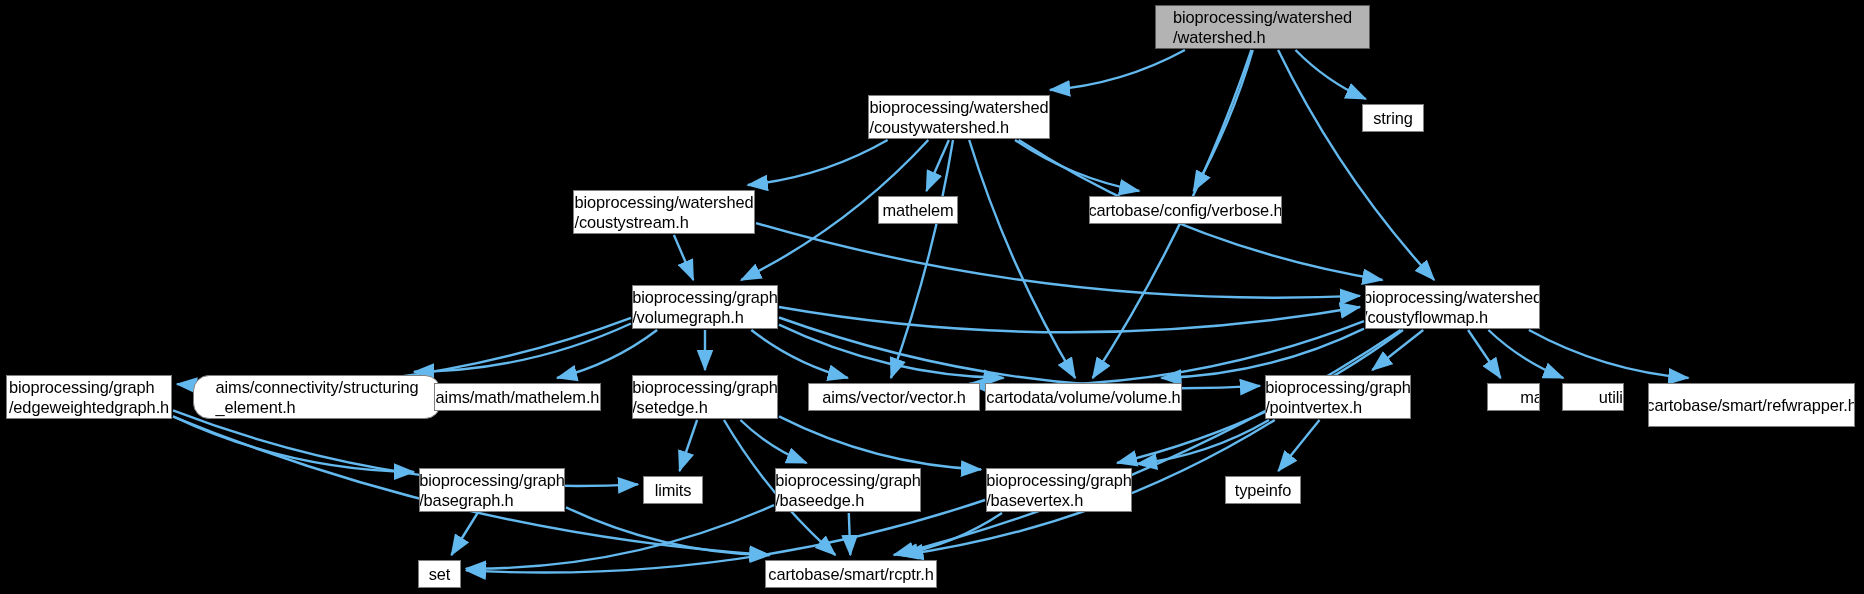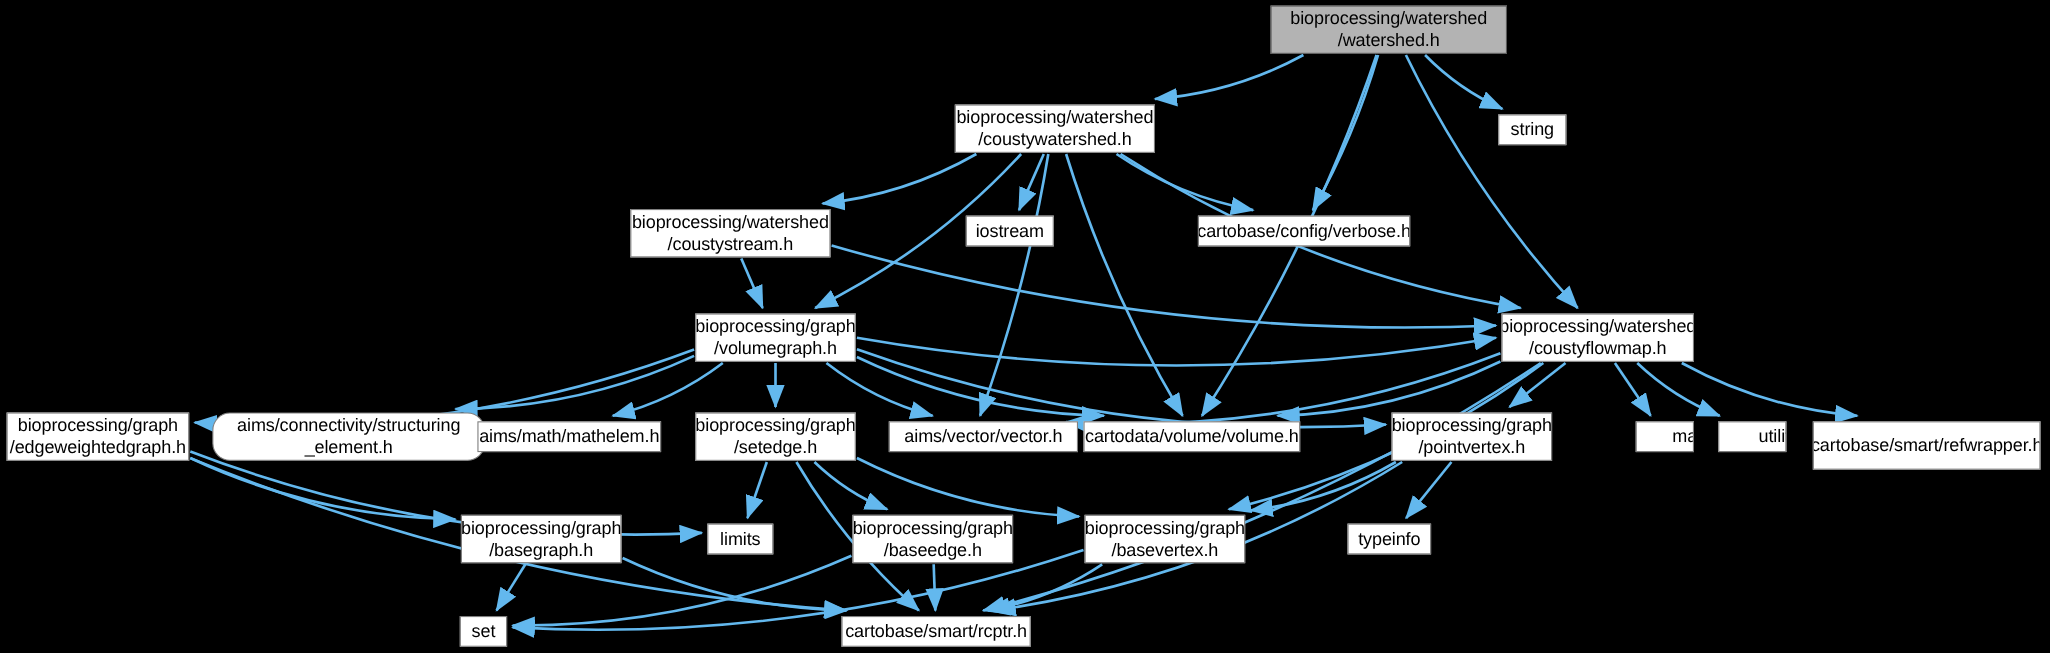--- a/index.html
+++ b/index.html
@@ -27,21 +27,20 @@
     height: 594px;
     display: block;
   }
   .node-box {
     position: absolute;
     box-sizing: border-box;
     border: 1px solid #7f7f7f;
     display: flex;
     align-items: center;
     justify-content: center;
-    text-align: center;
     color: #000000;
     font-size: 16.4px;
     line-height: 20px;
     letter-spacing: -0.1px;
     white-space: pre;
     overflow: hidden;
   }
   .node-box.fill-white { background: #ffffff; }
   .node-box.fill-grey  { background: #ffffff; }
   .node-box.fill-root  { background: #b3b3b3; border-color: #5a5a5a; }
@@ -110,21 +109,21 @@
       </g>
   </svg>
   <div id="node-layer">
       <div class="node-box fill-root" style="left: 1155px; top: 5px; width: 215px; height: 44px;"><span class="node-label">bioprocessing/watershed
 /watershed.h</span></div>
       <div class="node-box fill-white" style="left: 868px; top: 95px; width: 182px; height: 44px;"><span class="node-label">bioprocessing/watershed
 /coustywatershed.h</span></div>
       <div class="node-box fill-grey" style="left: 1362px; top: 104px; width: 62px; height: 28px;"><span class="node-label">string</span></div>
       <div class="node-box fill-white" style="left: 573px; top: 190px; width: 182px; height: 44px;"><span class="node-label">bioprocessing/watershed
 /coustystream.h</span></div>
-      <div class="node-box fill-grey" style="left: 878px; top: 196px; width: 80px; height: 28px;"><span class="node-label">iostream</span></div>
+      <div class="node-box fill-grey" style="left: 878px; top: 196px; width: 80px; height: 28px;"><span class="node-label">mathelem</span></div>
       <div class="node-box fill-grey" style="left: 1089px; top: 196px; width: 193px; height: 28px;"><span class="node-label">cartobase/config/verbose.h</span></div>
       <div class="node-box fill-white" style="left: 632px; top: 285px; width: 146px; height: 44px;"><span class="node-label">bioprocessing/graph
 /volumegraph.h</span></div>
       <div class="node-box fill-white" style="left: 1365px; top: 285px; width: 175px; height: 44px;"><span class="node-label">bioprocessing/watershed
 /coustyflowmap.h</span></div>
       <div class="node-box fill-white" style="left: 6px; top: 375px; width: 166px; height: 44px;"><span class="node-label">bioprocessing/graph
 /edgeweightedgraph.h</span></div>
       <div class="node-box fill-grey" style="left: 193px; top: 375px; width: 248px; height: 44px; border-radius: 16px;"><span class="node-label">aims/connectivity/structuring
 _element.h</span></div>
       <div class="node-box fill-grey" style="left: 434px; top: 383px; width: 167px; height: 28px;"><span class="node-label">aims/math/mathelem.h</span></div>

